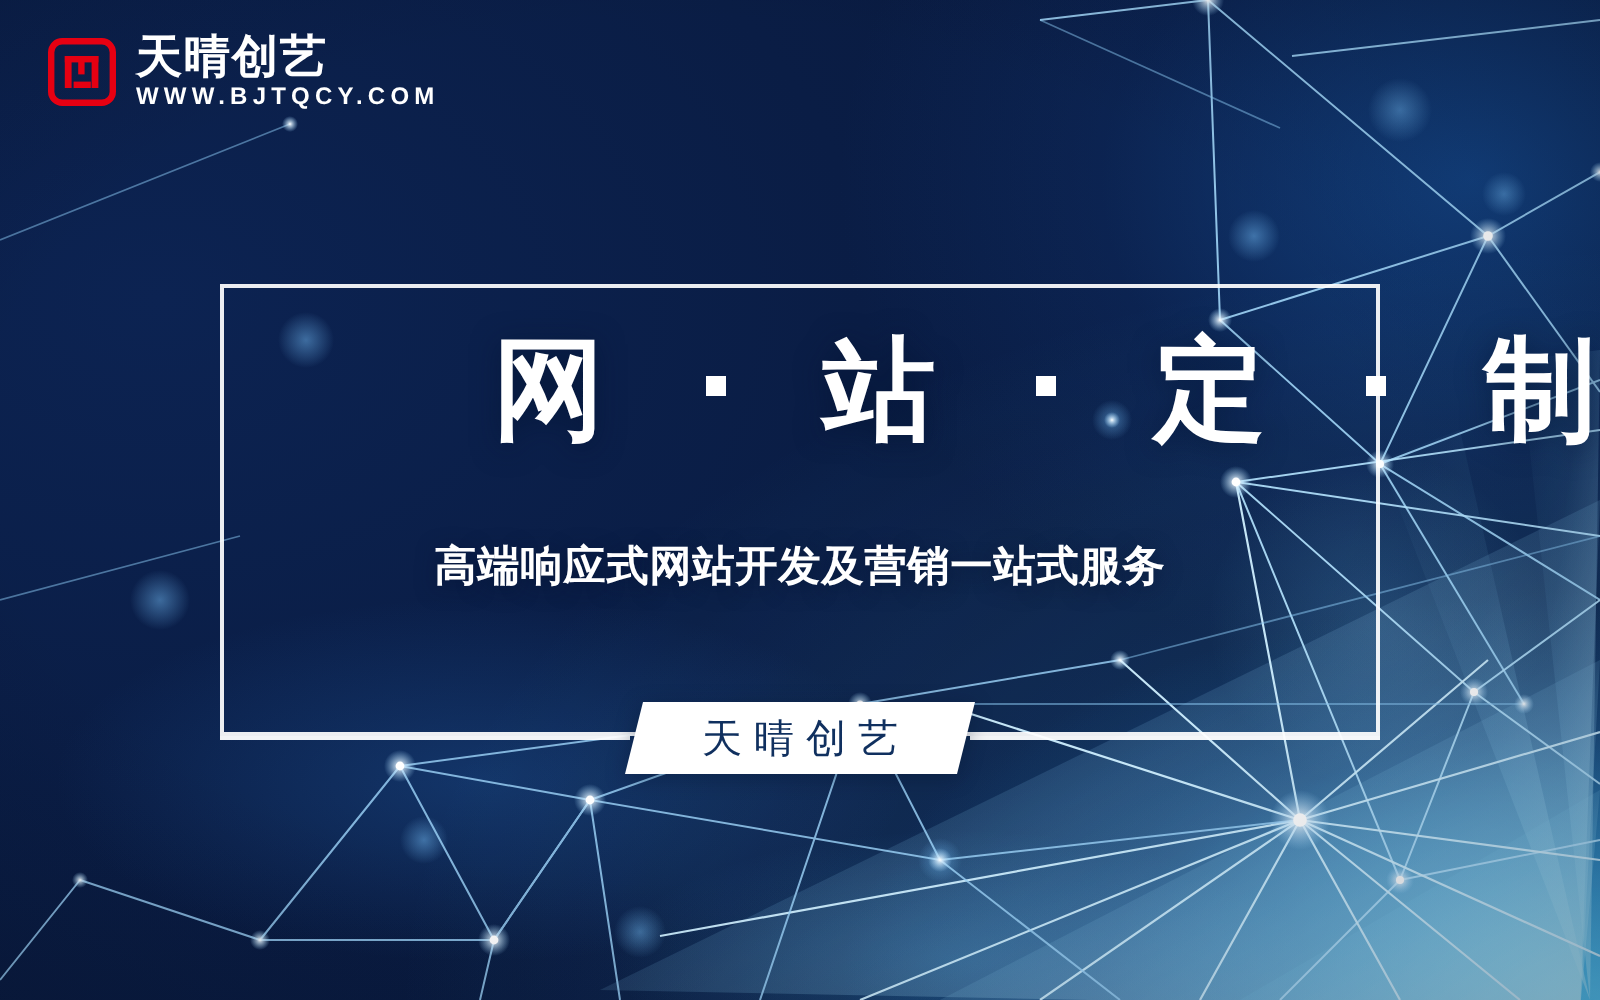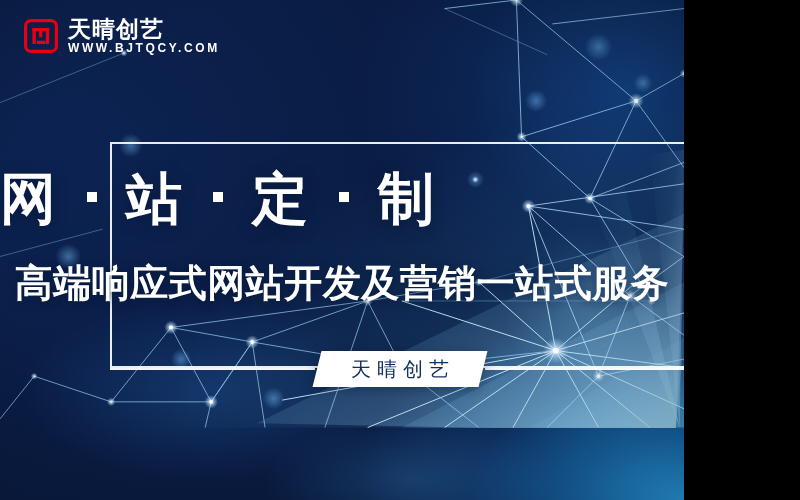--- a/index.html
+++ b/index.html
@@ -3,21 +3,21 @@
 <meta charset="utf-8">
 <title>Banner</title>
 <style>
   html, body {
     margin: 0;
     padding: 0;
     background: #000;
   }
   #stage {
     position: relative;
-    width: 684px;
+    width: 800px;
     height: 500px;
     overflow: hidden;
     font-family: "Liberation Sans", "DejaVu Sans", sans-serif;
     background: #7f1d1d;
     user-select: none;
   }
 
   
   .bg-base {
     position: absolute;
@@ -80,24 +80,24 @@
     width: 580px; height: 226px;
     border: 2px solid rgba(255,255,255,0.92);
     box-sizing: border-box;
     z-index: 4;
   }
 
   
   .headline {
     position: absolute;
     left: 0; right: 0; top: 168px;
-    text-align: left;
+    text-align: right;
     z-index: 5;
     color: #ffffff;
-    font-family: Liberation Serif, serif;
+    font-family: Liberation Mono, monospace;
     font-weight: 700;
     font-size: 56px;
     line-height: 62px;
     letter-spacing: 2px;
     text-shadow: 0 2px 14px rgba(2,18,48,0.55);
     white-space: nowrap;
   }
   .headline .ch { display: inline-block; }
   .headline .sep {
     display: inline-block;
@@ -109,21 +109,21 @@
 
   
   .subtitle {
     position: absolute;
     left: 0; right: 0; top: 264px;
     text-align: center;
     z-index: 5;
     color: #ffffff;
     font-family: "DejaVu Sans", "Liberation Sans", sans-serif;
     font-weight: 700;
-    font-size: 38px;
+    font-size: 21px;
     line-height: 38px;
     letter-spacing: 0.5px;
     text-shadow: 0 2px 10px rgba(2,18,48,0.5);
     white-space: nowrap;
   }
 
   
   .badge-row {
     position: absolute;
     left: 110px; top: 352px;

